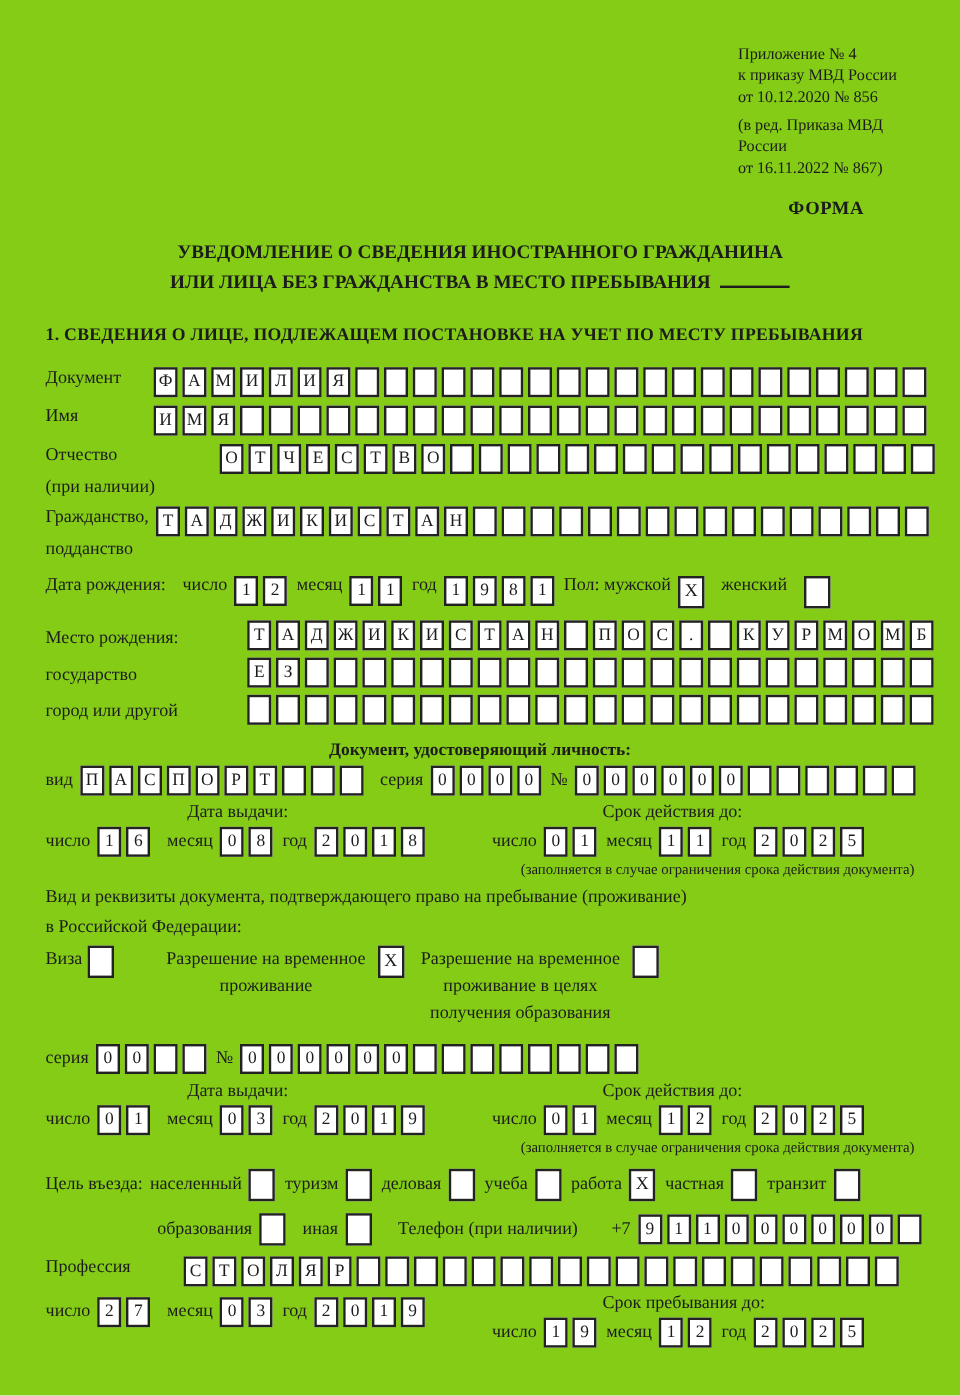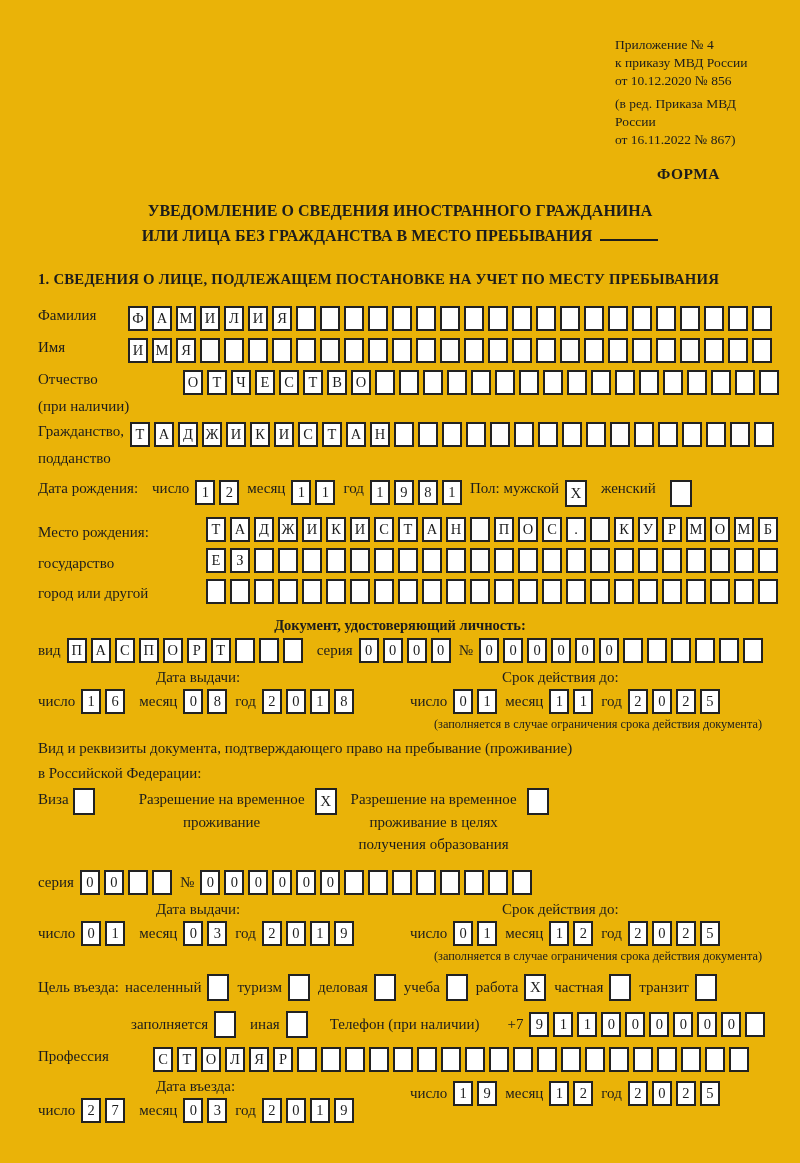--- a/index.html
+++ b/index.html
@@ -3,21 +3,21 @@
 <meta charset="utf-8">
 <style>
   html,body{margin:0;padding:0;background:#ffffff;}
   .page{
     position:relative;
     width:800px;height:1163px;
     box-sizing:border-box;
     padding:36px 38px 10px 38px;
     font-family:"Liberation Serif","DejaVu Serif",serif;
     color:#1c1c1c;
-    background:#eab308;
+    background:#84cc16;
     overflow:hidden;
   }
   .appendix{margin-left:577px;font-size:13.5px;line-height:1.35;}
   .appendix .rev{margin-top:4px;}
   .forma{margin-left:577px;text-align:center;font-weight:bold;font-size:15.5px;margin-top:16px;letter-spacing:.5px;}
   .title{margin-top:16px;text-align:center;font-weight:bold;font-size:16px;line-height:1.55;}
   .t-underline{display:inline-block;width:58px;border-bottom:2px solid #1c1c1c;height:14px;margin-left:8px;}
   .section-title{margin-top:22px;font-weight:bold;font-size:14.8px;text-align:left;letter-spacing:.2px;}
 
   .frow{display:flex;align-items:flex-start;margin-top:7px;white-space:nowrap;}
@@ -69,21 +69,21 @@
   <div class="forma">ФОРМА</div>
 
   <div class="title">
     <div>УВЕДОМЛЕНИЕ О СВЕДЕНИЯ ИНОСТРАННОГО ГРАЖДАНИНА</div>
     <div><span>ИЛИ ЛИЦА БЕЗ ГРАЖДАНСТВА В МЕСТО ПРЕБЫВАНИЯ</span><span class="t-underline"></span></div>
   </div>
 
   <div class="section-title">1. СВЕДЕНИЯ О ЛИЦЕ, ПОДЛЕЖАЩЕМ ПОСТАНОВКЕ НА УЧЕТ ПО МЕСТУ ПРЕБЫВАНИЯ</div>
 
   <div class="frow" style="margin-top:18px;">
-    <div class="flabel" style="width:90px;">Фамилия</div>
+    <div class="flabel" style="width:90px;">Документ</div>
     <div class="cells">
         <span class="cell">Ф</span>
         <span class="cell">А</span>
         <span class="cell">М</span>
         <span class="cell">И</span>
         <span class="cell">Л</span>
         <span class="cell">И</span>
         <span class="cell">Я</span>
         <span class="cell"></span>
         <span class="cell"></span>
@@ -551,21 +551,21 @@
       <span class="gap8"></span>
     <span class="ilabel">частная</span>
     <span class="chk"></span>
       <span class="gap8"></span>
     <span class="ilabel">транзит</span>
     <span class="chk"></span>
   </div>
 
   <div class="purpose-line">
     <span style="width:93px;flex:none;"></span>
-    <span class="ilabel">заполняется</span>
+    <span class="ilabel">образования</span>
     <span class="chk"></span>
     <span class="gap14"></span>
     <span class="ilabel">иная</span>
     <span class="chk"></span>
     <span class="gap22"></span>
     <span class="ilabel">Телефон (при наличии)</span>
     <span class="gap22"></span>
     <span class="ilabel">+7</span>
     <span class="cells">
         <span class="cell">9</span>
@@ -607,21 +607,20 @@
         <span class="cell"></span>
         <span class="cell"></span>
         <span class="cell"></span>
         <span class="cell"></span>
         <span class="cell"></span>
       </span>
   </div>
 
   <div class="dates">
     <div class="dcol-l">
-      <div class="dhead">Дата въезда:</div>
       <div class="drow">
         <span class="ilabel" style="margin-top:0;">число</span>
         <span class="cells">
             <span class="cell">2</span>
             <span class="cell">7</span>
           </span>
         <span class="gap14"></span>
         <span class="ilabel" style="margin-top:0;">месяц</span>
         <span class="cells">
             <span class="cell">0</span>
@@ -631,20 +630,21 @@
         <span class="ilabel" style="margin-top:0;">год</span>
         <span class="cells">
             <span class="cell">2</span>
             <span class="cell">0</span>
             <span class="cell">1</span>
             <span class="cell">9</span>
           </span>
       </div>
     </div>
     <div class="dcol-r">
+      <div class="dhead2">Срок пребывания до:</div>
       <div class="drow">
         <span class="ilabel" style="margin-top:0;">число</span>
         <span class="cells">
             <span class="cell">1</span>
             <span class="cell">9</span>
           </span>
         <span class="gap8"></span>
         <span class="ilabel" style="margin-top:0;">месяц</span>
         <span class="cells">
             <span class="cell">1</span>

